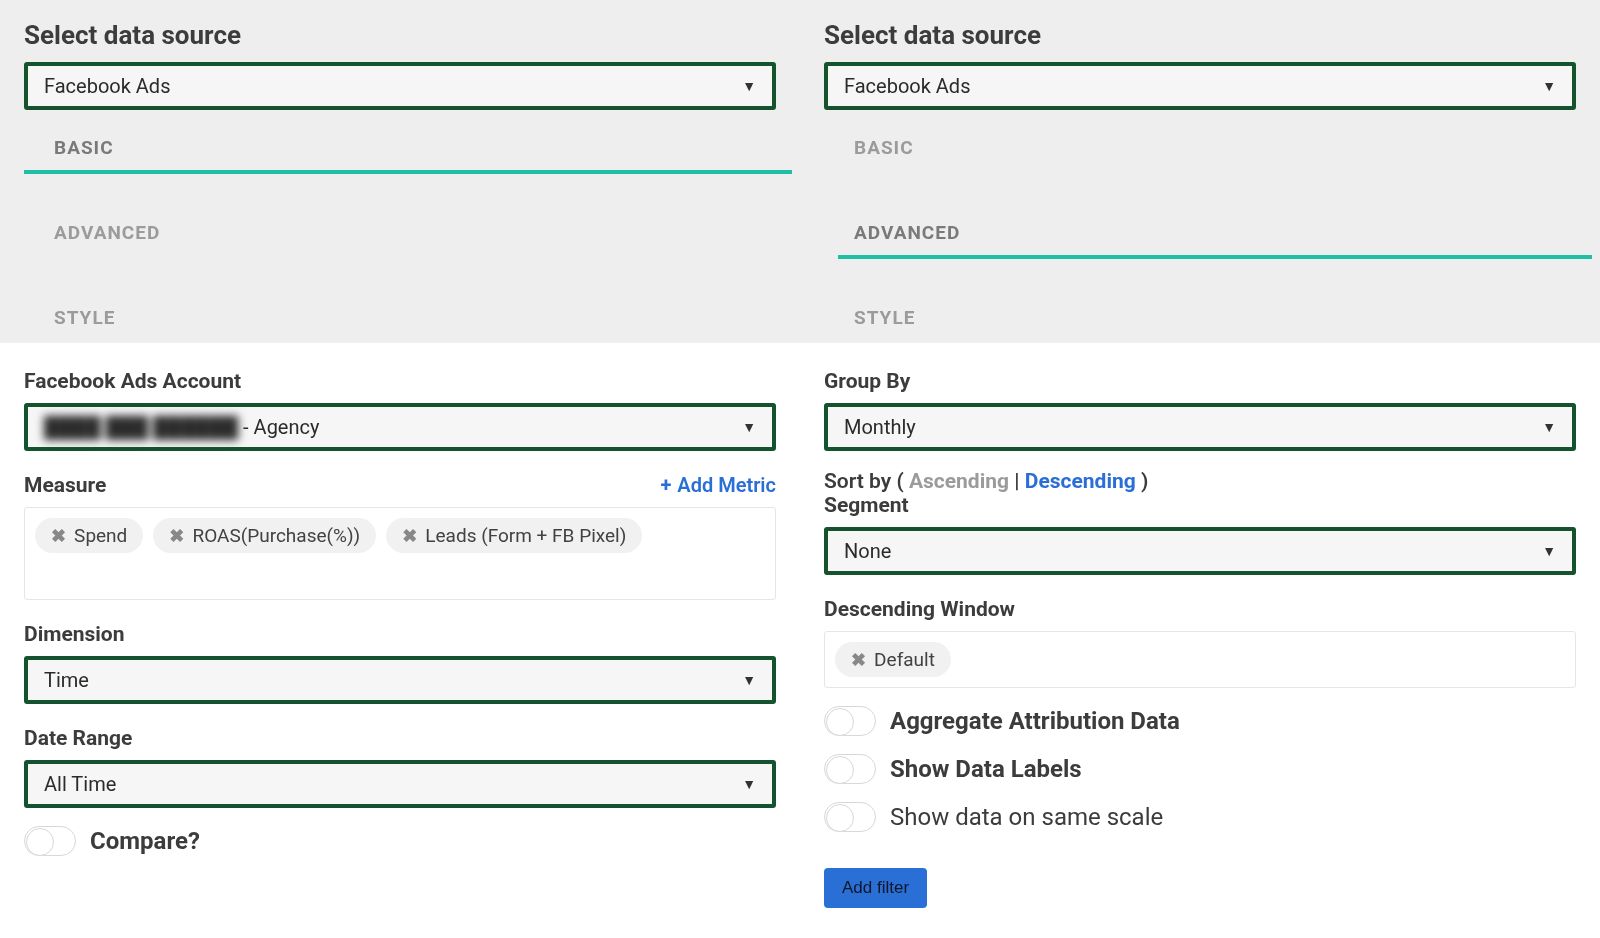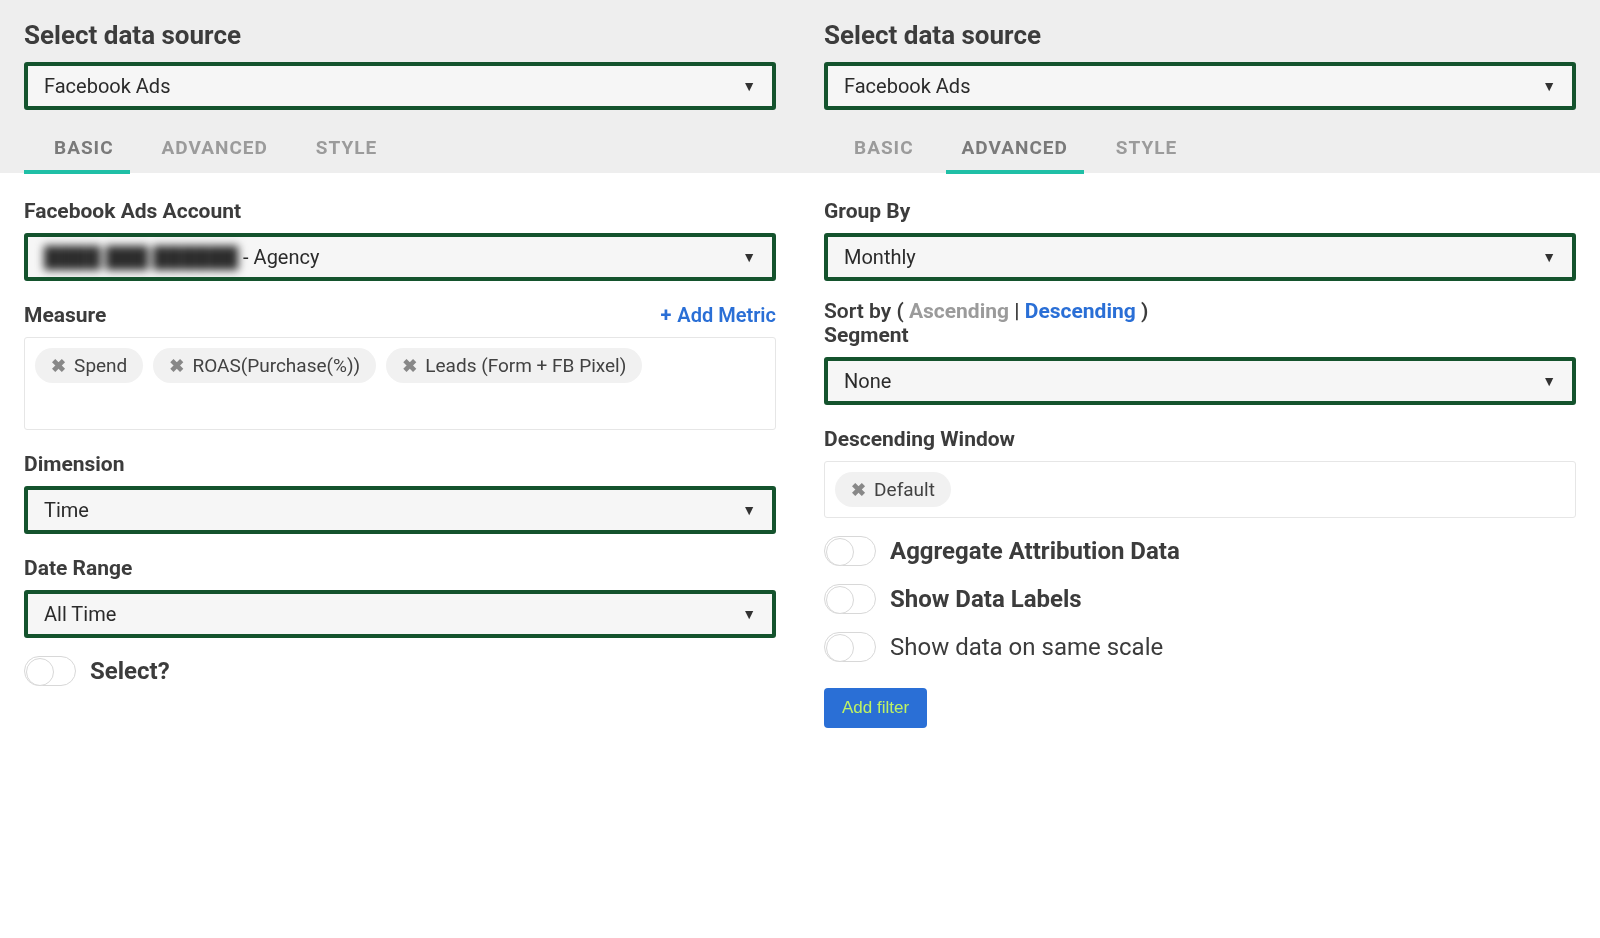--- a/index.html
+++ b/index.html
@@ -41,20 +41,21 @@
     cursor: pointer;
   }
   .select .caret {
     font-size: 14px;
     color: #333;
   }
   .tabs {
     display: flex;
     gap: 48px;
     padding: 26px 0 0 30px;
+    flex-direction: column;
   }
   .tab {
     font-size: 19px;
     font-weight: 700;
     letter-spacing: 1px;
     color: #9b9b9b;
     padding-bottom: 14px;
     cursor: pointer;
     position: relative;
   }
@@ -180,27 +181,27 @@
   .sort-row {
     font-size: 21px;
     font-weight: 600;
     color: #3c3c3c;
     margin-top: 18px;
   }
   .sort-asc { color: #9b9b9b; font-weight: 700; cursor: pointer; }
   .sort-desc { color: #2a6fd6; font-weight: 700; cursor: pointer; }
   .btn-primary {
     background: #2a6fd6;
-    color: #bef264;
+    color: #0f172a;
     border: none;
     border-radius: 4px;
     padding: 10px 18px;
     font-size: 17px;
     cursor: pointer;
-    margin-top: 26px;
+    margin-top: 36px;
   }
   .blur {
     filter: blur(4px);
     display: inline-block;
   }
 </style>
 </head>
 <body>
 
 <div class="container">
@@ -257,21 +258,21 @@
       </div>
 
       <div class="field-label mt">Date Range</div>
       <div class="select">
         <span>All Time</span>
         <span class="caret">▼</span>
       </div>
 
       <div class="toggle-row">
         <div class="toggle"></div>
-        <div class="toggle-label bold">Select?</div>
+        <div class="toggle-label bold">Compare?</div>
       </div>
     </div>
   </div>
 
   <div class="panel right-panel">
     <div class="header-area">
       <div class="heading">Select data source</div>
       <div class="select">
         <span>Facebook Ads</span>
         <span class="caret">▼</span>

